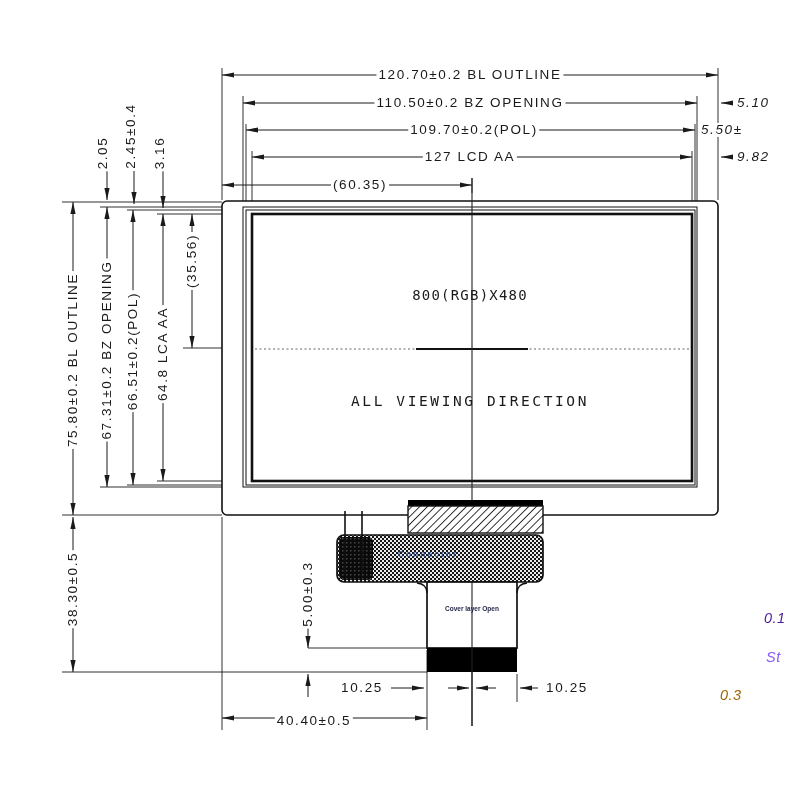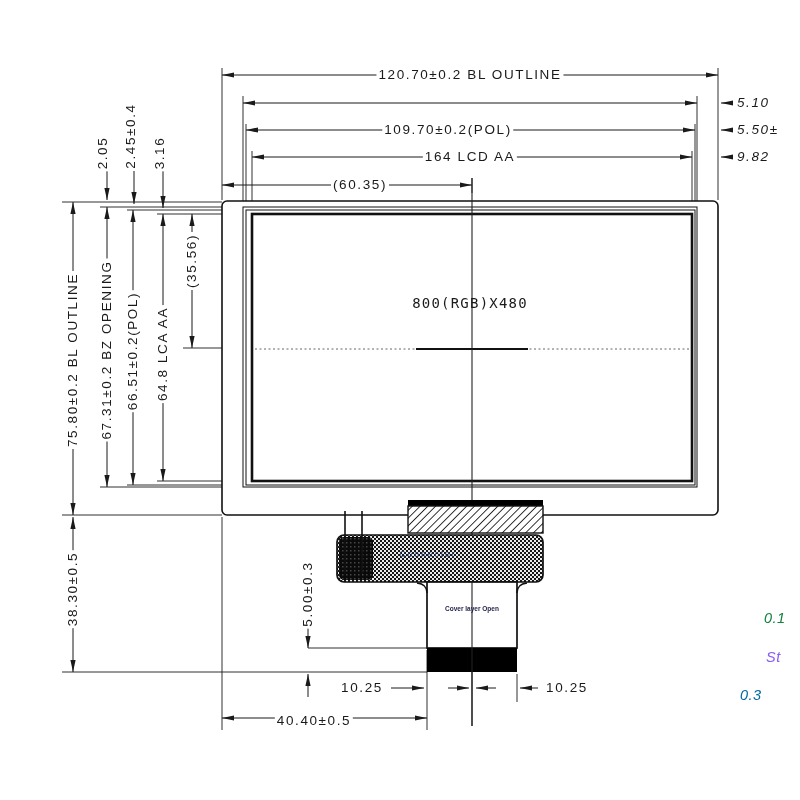--- a/index.html
+++ b/index.html
@@ -8,21 +8,21 @@
   .stage{position:absolute;left:0;top:0;width:800px;height:720px;text-align:right;}
   svg{position:absolute;left:0;top:0;}
   .t{position:absolute;transform:translate(-50%,-50%);font-size:13.5px;letter-spacing:1.6px;
      color:#1a1a1a;background:#fff;white-space:nowrap;line-height:1.05;padding:0 2px;}
   .rot{transform:translate(-50%,-50%) rotate(-90deg);}
   .la{transform:translateY(-50%);padding:0 1px;font-style:italic;}
   .nobg{background:transparent;padding:0;}
   .mono{font-family:"DejaVu Sans Mono",monospace;letter-spacing:1.2px;font-size:14px;}
   .viewdir{letter-spacing:2.6px;font-size:14.5px;}
   .tiny{font-size:6.5px;font-weight:700;letter-spacing:0;color:#26264a;}
-  .marking{font-size:8.5px;letter-spacing:2px;opacity:.8;font-weight:400;}
+  .marking{font-size:8.5px;letter-spacing:2px;opacity:.8;font-weight:700;}
   .note{font-size:14.5px;letter-spacing:.5px;}
 </style>
 </head>
 <body>
 
 <div class="stage">
 
 <svg width="800" height="800" viewBox="0 0 800 800">
   <defs>
     <marker id="arr" markerWidth="13" markerHeight="7" refX="12.5" refY="3.5" orient="auto-start-reverse" markerUnits="userSpaceOnUse">
@@ -118,45 +118,47 @@
     <line x1="362" y1="511" x2="362" y2="574" stroke="#111" stroke-width="1.6"></line>
     <rect x="427" y="582" width="90" height="66" fill="#ffffff" stroke="#111" stroke-width="1.7"></rect>
     <path d="M417,583 Q427,584 427,593" fill="none" stroke="#111" stroke-width="1.4"></path>
     <path d="M527,583 Q517,584 517,593" fill="none" stroke="#111" stroke-width="1.4"></path>
     <rect x="427" y="648" width="90" height="24" fill="#000"></rect>
     <line x1="472" y1="582" x2="472" y2="726" stroke="#222" stroke-width="1.1"></line>
   </g>
 </svg>
 
 <div class="t" style="left:470px;top:75px">120.70±0.2 BL OUTLINE</div>
-<div class="t" style="left:448px;top:130px">109.70±0.2(POL)</div>
-<div class="t" style="left:470px;top:157px">164 LCD AA</div>
+<div class="t" style="left:470px;top:103px">110.50±0.2 BZ OPENING</div>
+<div class="t" style="left:474px;top:130px">109.70±0.2(POL)</div>
+<div class="t" style="left:470px;top:157px">127 LCD AA</div>
 <div class="t" style="left:360px;top:185px">(60.35)</div>
 
 <div class="t la" style="left:736px;top:103px">5.10</div>
-<div class="t la" style="left:736px;top:130px">5.50±</div>
+<div class="t la" style="left:700px;top:130px">5.50±</div>
 <div class="t la" style="left:736px;top:157px">9.82</div>
 
 <div class="t rot" style="left:103px;top:153px">2.05</div>
 <div class="t rot" style="left:131px;top:136px">2.45±0.4</div>
 <div class="t rot" style="left:160px;top:153px">3.16</div>
 
 <div class="t rot" style="left:73px;top:360px">75.80±0.2 BL OUTLINE</div>
 <div class="t rot" style="left:107px;top:350px">67.31±0.2 BZ OPENING</div>
 <div class="t rot" style="left:133px;top:351px">66.51±0.2(POL)</div>
 <div class="t rot" style="left:163px;top:354px">64.8 LCA AA</div>
 <div class="t rot" style="left:192px;top:261px">(35.56)</div>
 
 <div class="t rot" style="left:73px;top:589px">38.30±0.5</div>
 <div class="t rot" style="left:308px;top:594px">5.00±0.3</div>
 <div class="t" style="left:314px;top:721px">40.40±0.5</div>
 <div class="t" style="left:362px;top:688px">10.25</div>
 <div class="t" style="left:567px;top:688px">10.25</div>
 
-<div class="t nobg mono" style="left:470px;top:303px">800(RGB)X480</div>
+<div class="t nobg mono" style="left:470px;top:295px">800(RGB)X480</div>
+<div class="t nobg mono viewdir" style="left:470px;top:402px">ALL VIEWING DIRECTION</div>
 <div class="t nobg tiny" style="left:472px;top:609px">Cover layer Open</div>
 <div class="t nobg marking" style="left:428px;top:554px;color:#2d4f96">Connector</div>
 
-<div class="t la nobg note" style="left:764px;top:619px;color:#15803d">0.1</div>
+<div class="t la nobg note" style="left:764px;top:619px;color:#4c1d95">0.1</div>
 <div class="t la nobg note" style="left:766px;top:658px;color:#8b5cf6">St</div>
-<div class="t la nobg note" style="left:740px;top:696px;color:#0369a1">0.3</div>
+<div class="t la nobg note" style="left:720px;top:696px;color:#a16207">0.3</div>
 
 </div>
 
 </body></html>

